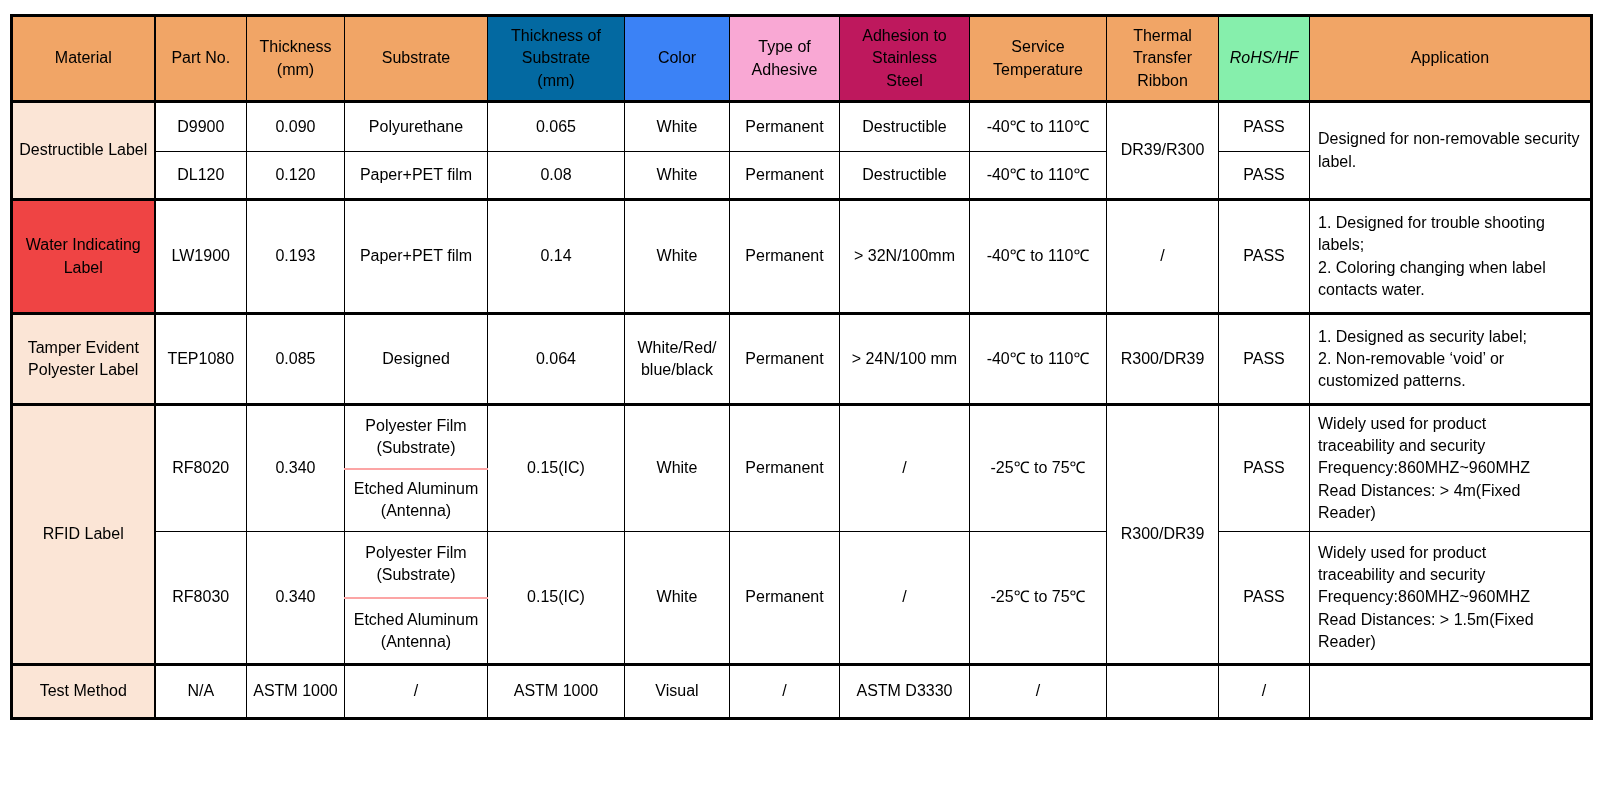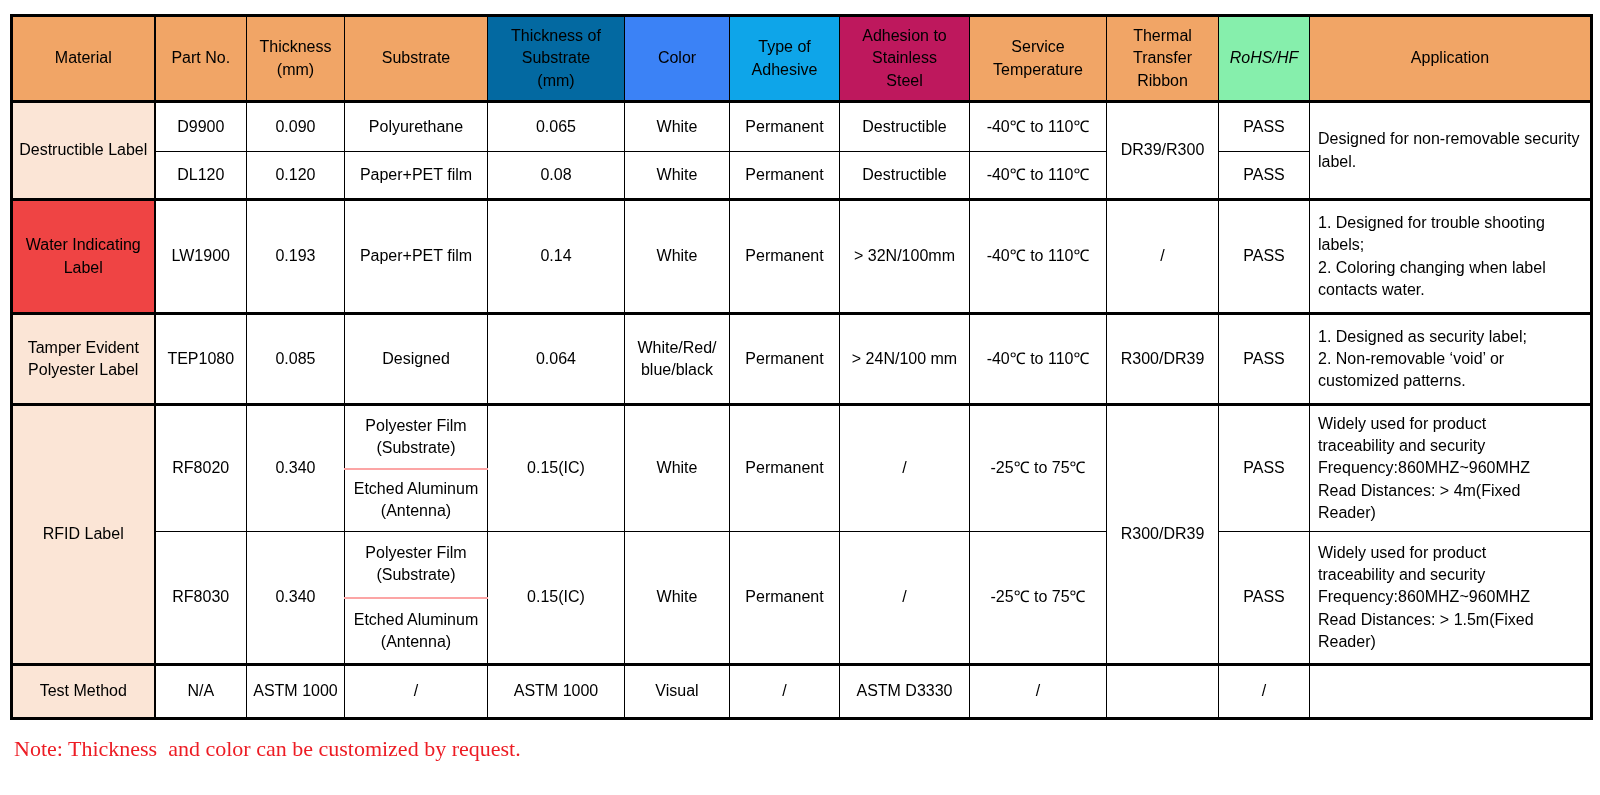--- a/index.html
+++ b/index.html
@@ -83,21 +83,21 @@
       <tr>
           <th style="background: rgb(241, 165, 102);">Material</th>
           <th style="background: rgb(241, 165, 102);">Part No.</th>
           <th style="background: rgb(241, 165, 102);">Thickness
 (mm)</th>
           <th style="background: rgb(241, 165, 102);">Substrate</th>
           <th style="background: #0369a1;">Thickness of
 Substrate
 (mm)</th>
           <th style="background: #3b82f6;">Color</th>
-          <th style="background: #0ea5e9;">Type of
+          <th style="background: #f9a8d4;">Type of
 Adhesive</th>
           <th style="background: #be185d; text-align: center;">Adhesion to
 Stainless
 Steel</th>
           <th style="background: rgb(241, 165, 102);">Service
 Temperature</th>
           <th style="background: rgb(241, 165, 102);">Thermal
 Transfer
 Ribbon</th>
           <th style="background: #86efac; font-style: italic;">RoHS/HF</th>
@@ -214,14 +214,13 @@
           <td>Visual</td>
           <td>/</td>
           <td>ASTM D3330</td>
           <td>/</td>
           <td></td>
           <td>/</td>
           <td class="app"></td>
         </tr>
       </tbody>
   </table>
-  <div class="note" style="color: rgb(237, 28, 36);">Note: Thickness  and color can be customized by request.</div>
 </div>
 
 </body></html>

